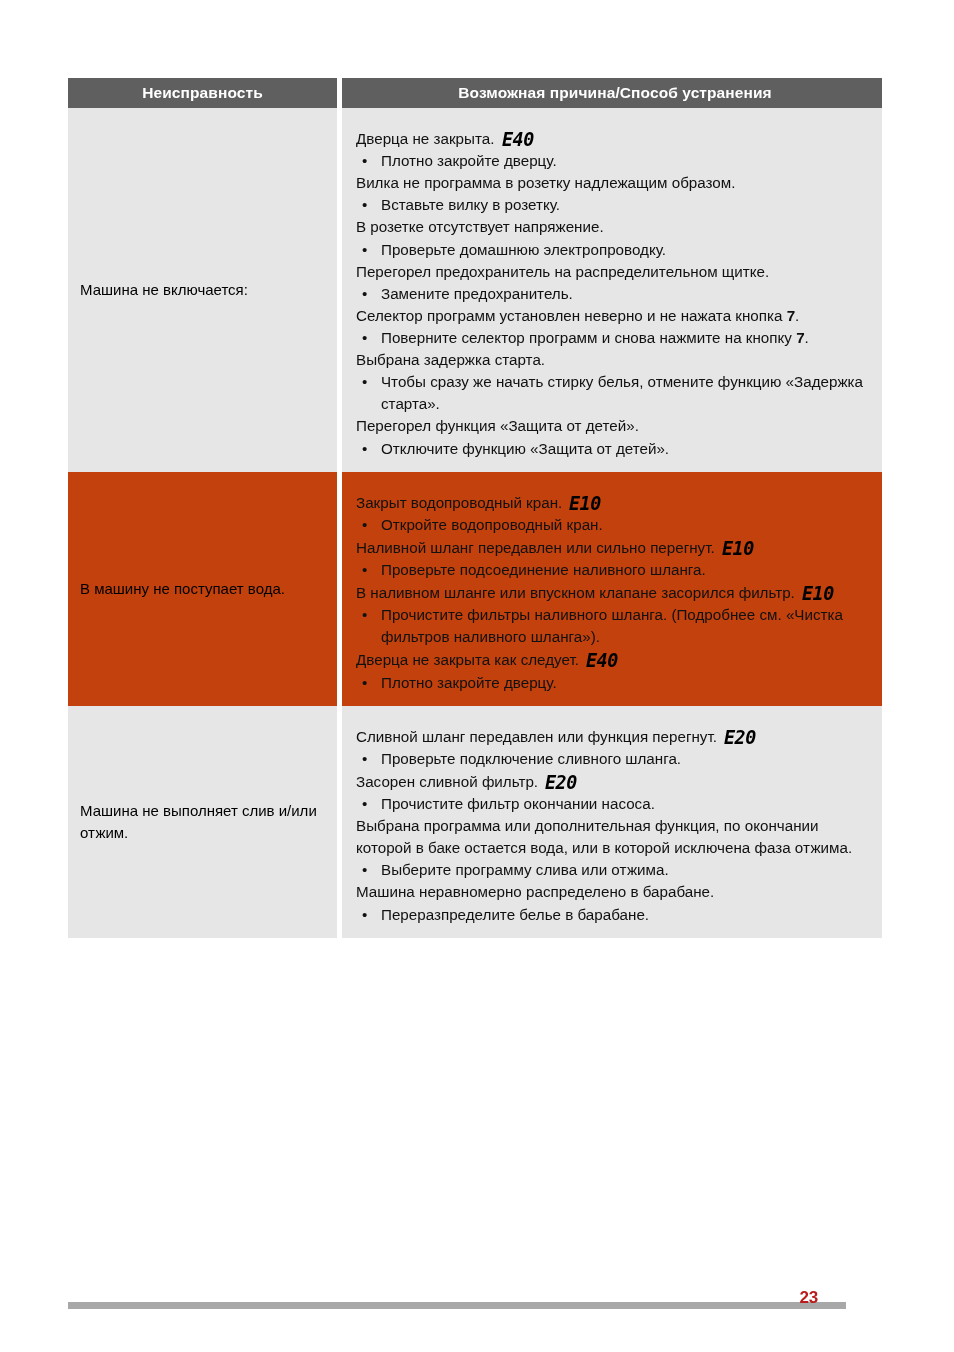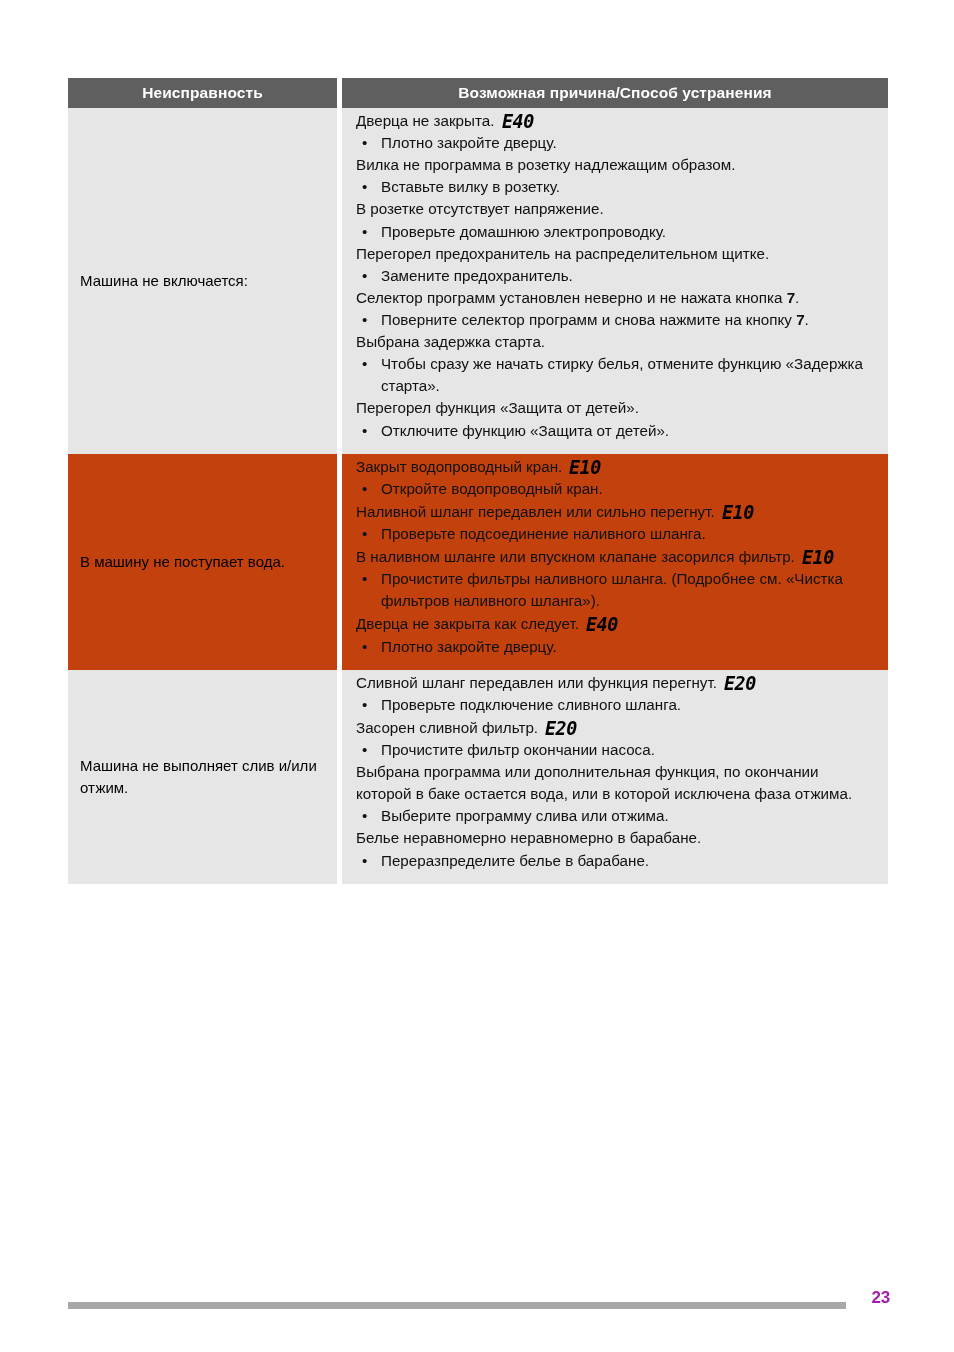--- a/index.html
+++ b/index.html
@@ -12,21 +12,21 @@
     height: 1352px;
     position: relative;
     font-family: "Liberation Sans", sans-serif;
     color: #000000;
     -webkit-font-smoothing: antialiased;
   }
 
   .page {
     position: absolute;
     left: 0; top: 0;
-    width: 954px;
+    width: 882px;
     height: 1352px;
     overflow: hidden;
   }
 
   
   .trouble-table {
     position: absolute;
     left: 68px;
     top: 78px;
     width: 820px;
@@ -68,21 +68,21 @@
 
   td.sym {
     font-size: 15px;
     font-weight: normal;
     line-height: 1.42;
     padding: 0 10px 0 12px;
     vertical-align: middle;
   }
 
   td.cau {
-    padding: 1px 14px 12px 14px;
+    padding: 19px 14px 12px 14px;
     margin-left: 19px;
   }
 
   .line {
     font-size: 15.2px;
     line-height: 1.455;
     margin: 0;
     color: #111;
   }
 
@@ -130,21 +130,21 @@
     width: 778px;
     height: 7px;
     background: #a8a8a8;
   }
   .page-number {
     position: absolute;
     right: 64px;
     top: 1288px;
     font-size: 17px;
     font-weight: bold;
-    color: #a21caf;
+    color: #b91c1c;
     letter-spacing: -0.2px;
   }
 </style>
 </head>
 <body>
 
 <div class="page">
 
   <table class="trouble-table">
     <colgroup>
@@ -197,21 +197,21 @@
         <tr class="row-light">
           <td class="sym"><span>Машина не выполняет слив и/или отжим.</span></td>
           <td class="spacer-col"></td>
           <td class="cau">
             <div class="line cause-line"><span>Сливной шланг передавлен или функция перегнут. </span><span class="lcd">E20</span></div>
             <div class="line bullet-line"><span class="bul">•</span><span>Проверьте подключение сливного шланга.</span></div>
             <div class="line cause-line"><span>Засорен сливной фильтр. </span><span class="lcd">E20</span></div>
             <div class="line bullet-line"><span class="bul">•</span><span>Прочистите фильтр окончании насоса.</span></div>
             <div class="line cause-line"><span>Выбрана программа или дополнительная функция, по окончании которой в баке остается вода, или в которой исключена фаза отжима.</span></div>
             <div class="line bullet-line"><span class="bul">•</span><span>Выберите программу слива или отжима.</span></div>
-            <div class="line cause-line"><span>Белье неравномерно неравномерно в барабане.</span></div>
+            <div class="line cause-line"><span>Машина неравномерно распределено в барабане.</span></div>
             <div class="line bullet-line"><span class="bul">•</span><span>Переразпределите белье в барабане.</span></div>
           </td>
         </tr>
       </tbody>
   </table>
 
   <div class="footer-rule"></div>
   <div class="page-number">23</div>
 
 </div>

